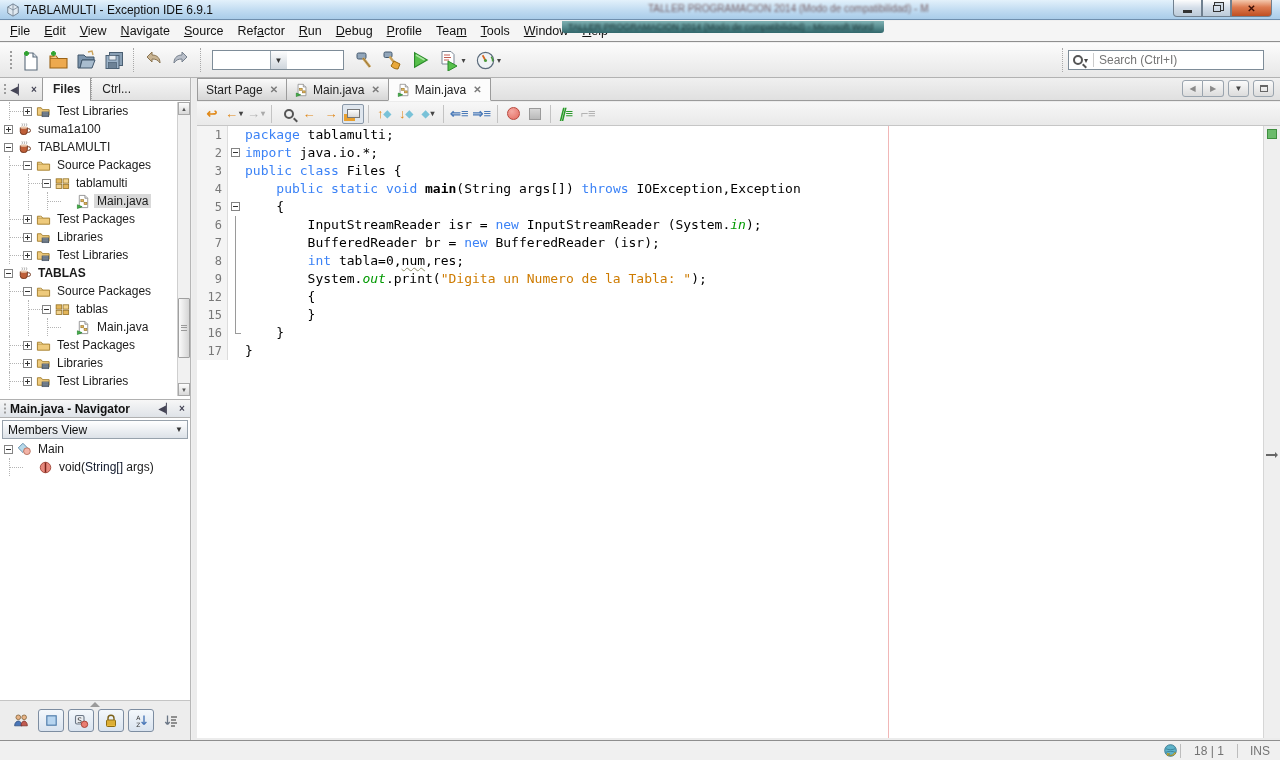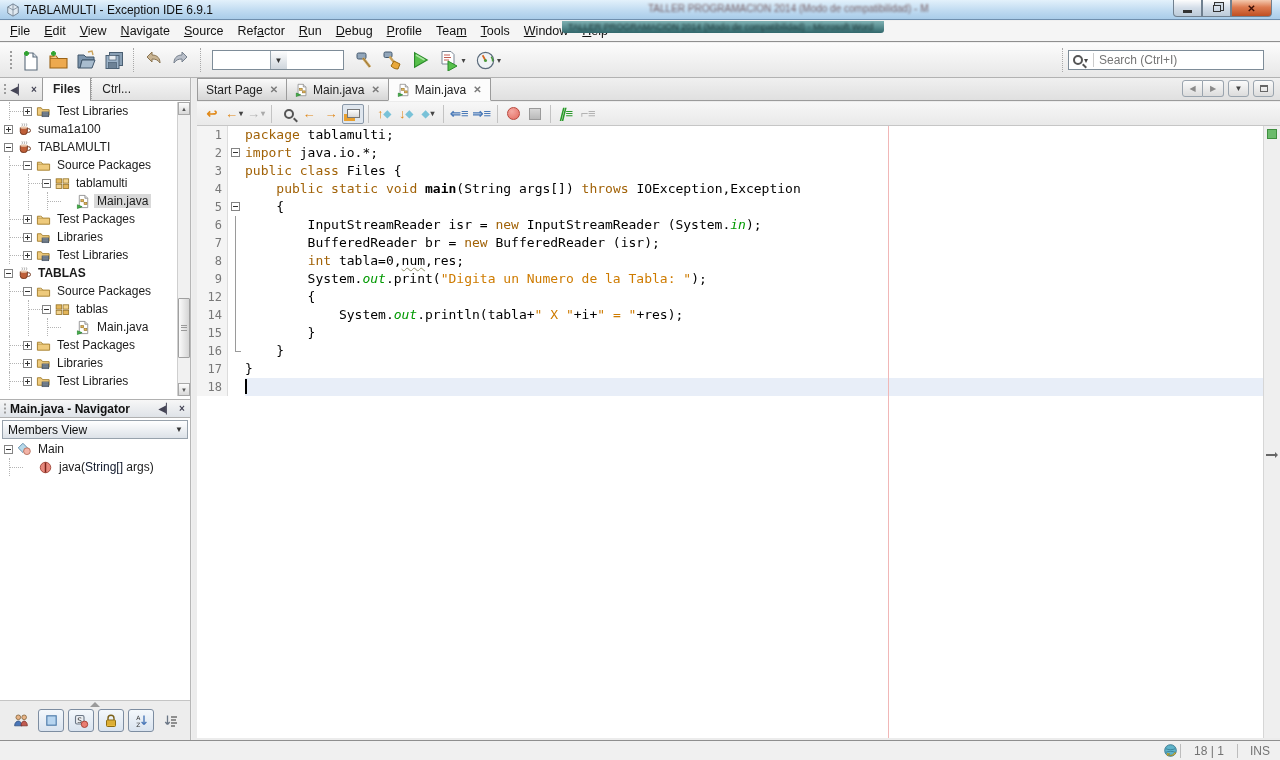--- a/index.html
+++ b/index.html
@@ -140,21 +140,21 @@
   .lnum{width:31px;flex:none;text-align:right;padding-right:5px;color:#787878;background:#f4f4f4;
     border-right:1px solid #dcdcdc;font-size:12px;}
   .fold{width:17px;flex:none;position:relative;}
   .fbox{position:absolute;left:3px;top:4px;width:9px;height:9px;border:1px solid #848484;background:#fff;}
   .fbox:before{content:"";position:absolute;left:1px;right:1px;top:3px;height:1px;background:#333;}
   .fline{position:absolute;left:7px;top:0;bottom:0;width:1px;background:#9a9a9a;}
   .fend{position:absolute;left:7px;top:0;width:6px;height:10px;border-left:1px solid #9a9a9a;border-bottom:1px solid #9a9a9a;}
   .ctext{flex:1;position:relative;color:#000;}
   .cline.cur .ctext{background:#e8eef8;}
   .caret{position:absolute;left:0;top:1px;width:2px;height:15px;background:#000;}
-  .t-kw{color:#a16207;text-align:right;}
+  .t-kw{color:#3b82f6;text-align:right;}
   .t-str{color:#ce7b00;}
   .t-fld{color:#009900;font-style:italic;}
   .t-ita{font-style:italic;}
   .t-b{font-weight:bold;}
   .t-warn{text-decoration:underline wavy #8f8f6a 1px;text-underline-offset:2px;}
   .margin-line{position:absolute;left:691px;top:0;bottom:0;width:1px;background:#f1b7b7;}
   .estripe{position:absolute;right:0;top:0;bottom:0;width:17px;background:#efefef;border-left:1px solid #d6d6d6;}
   .stripe-ok{position:absolute;left:3px;top:3px;width:10px;height:10px;background:#6cbb6c;border:1px solid #3f8f3f;}
   .stripe-caret{position:absolute;left:2px;top:328px;width:9px;height:2px;background:#666;}
   .stripe-caret:after{content:"";position:absolute;right:-3px;top:-2px;border-left:3px solid #666;
@@ -617,21 +617,21 @@
         <span class="t-label"><span>Main</span></span>
       </div>
       <div class="trow">
         <span class="g-v" style="left: 9px;"></span>
         <span class="g-h" style="left: 10px; width: 13px;"></span>
         <span style="width: 23px; flex: 0 0 auto;"></span>
         <span style="width: 11px; flex: 0 0 auto;"></span>
         <span class="tree-icon"><svg class="ic" width="15" height="15">
             <use href="#i-method"></use>
           </svg></span>
-        <span class="t-label"><span>java(</span><span class="t-gray">String[]</span><span> args)</span></span>
+        <span class="t-label"><span>void(</span><span class="t-gray">String[]</span><span> args)</span></span>
       </div>
     </div>
 
   <div class="nav-filter">
     <span class="nf-grip"></span>
     <div class="nf-row">
       <span class="fbtn">
           <svg class="ic" width="17" height="17">
             <use href="#i-people"></use>
           </svg>
@@ -736,25 +736,23 @@
         <div class="cline"><span class="lnum">1</span><span class="fold"></span><span class="ctext"><span class="t-kw">package</span><span> tablamulti;</span></span></div>
         <div class="cline"><span class="lnum">2</span><span class="fold"><span class="fbox"></span></span><span class="ctext"><span class="t-kw">import</span><span> java.io.*;</span></span></div>
         <div class="cline"><span class="lnum">3</span><span class="fold"></span><span class="ctext"><span class="t-kw">public</span><span> </span><span class="t-kw">class</span><span> Files {</span></span></div>
         <div class="cline"><span class="lnum">4</span><span class="fold"></span><span class="ctext"><span>    </span><span class="t-kw">public</span><span> </span><span class="t-kw">static</span><span> </span><span class="t-kw">void</span><span> </span><span class="t-b">main</span><span>(String args[]) </span><span class="t-kw">throws</span><span> IOException,Exception</span></span></div>
         <div class="cline"><span class="lnum">5</span><span class="fold"><span class="fbox"></span></span><span class="ctext"><span>    {</span></span></div>
         <div class="cline"><span class="lnum">6</span><span class="fold"><span class="fline"></span></span><span class="ctext"><span>        InputStreamReader isr = </span><span class="t-kw">new</span><span> InputStreamReader (System.</span><span class="t-fld">in</span><span>);</span></span></div>
         <div class="cline"><span class="lnum">7</span><span class="fold"><span class="fline"></span></span><span class="ctext"><span>        BufferedReader br = </span><span class="t-kw">new</span><span> BufferedReader (isr);</span></span></div>
         <div class="cline"><span class="lnum">8</span><span class="fold"><span class="fline"></span></span><span class="ctext"><span>        </span><span class="t-kw">int</span><span> tabla=0,</span><span class="t-warn">num</span><span>,res;</span></span></div>
         <div class="cline"><span class="lnum">9</span><span class="fold"><span class="fline"></span></span><span class="ctext"><span>        System.</span><span class="t-fld">out</span><span>.print(</span><span class="t-str">"Digita un Numero de la Tabla: "</span><span>);</span></span></div>
         <div class="cline"><span class="lnum">12</span><span class="fold"><span class="fline"></span></span><span class="ctext"><span>        {</span></span></div>
-        <div class="cline"><span class="lnum">14</span><span class="fold"><span class="fline"></span></span><span class="ctext"><span>            System.</span><span class="t-fld">out</span><span>.println(tabla+</span><span class="t-str">" X "</span><span>+i+</span><span class="t-str">" = "</span><span>+res);</span></span></div>
         <div class="cline"><span class="lnum">15</span><span class="fold"><span class="fline"></span></span><span class="ctext"><span>        }</span></span></div>
         <div class="cline"><span class="lnum">16</span><span class="fold"><span class="fend"></span></span><span class="ctext"><span>    }</span></span></div>
         <div class="cline"><span class="lnum">17</span><span class="fold"></span><span class="ctext"><span>}</span></span></div>
-        <div class="cline cur"><span class="lnum">18</span><span class="fold"></span><span class="ctext"><span class="caret"></span></span></div>
       </div>
     <div class="margin-line"></div>
     <div class="estripe">
       <span class="stripe-ok"></span>
       <span class="stripe-caret"></span>
     </div>
   </div>
 </div>
 
 <div class="statusbar">

